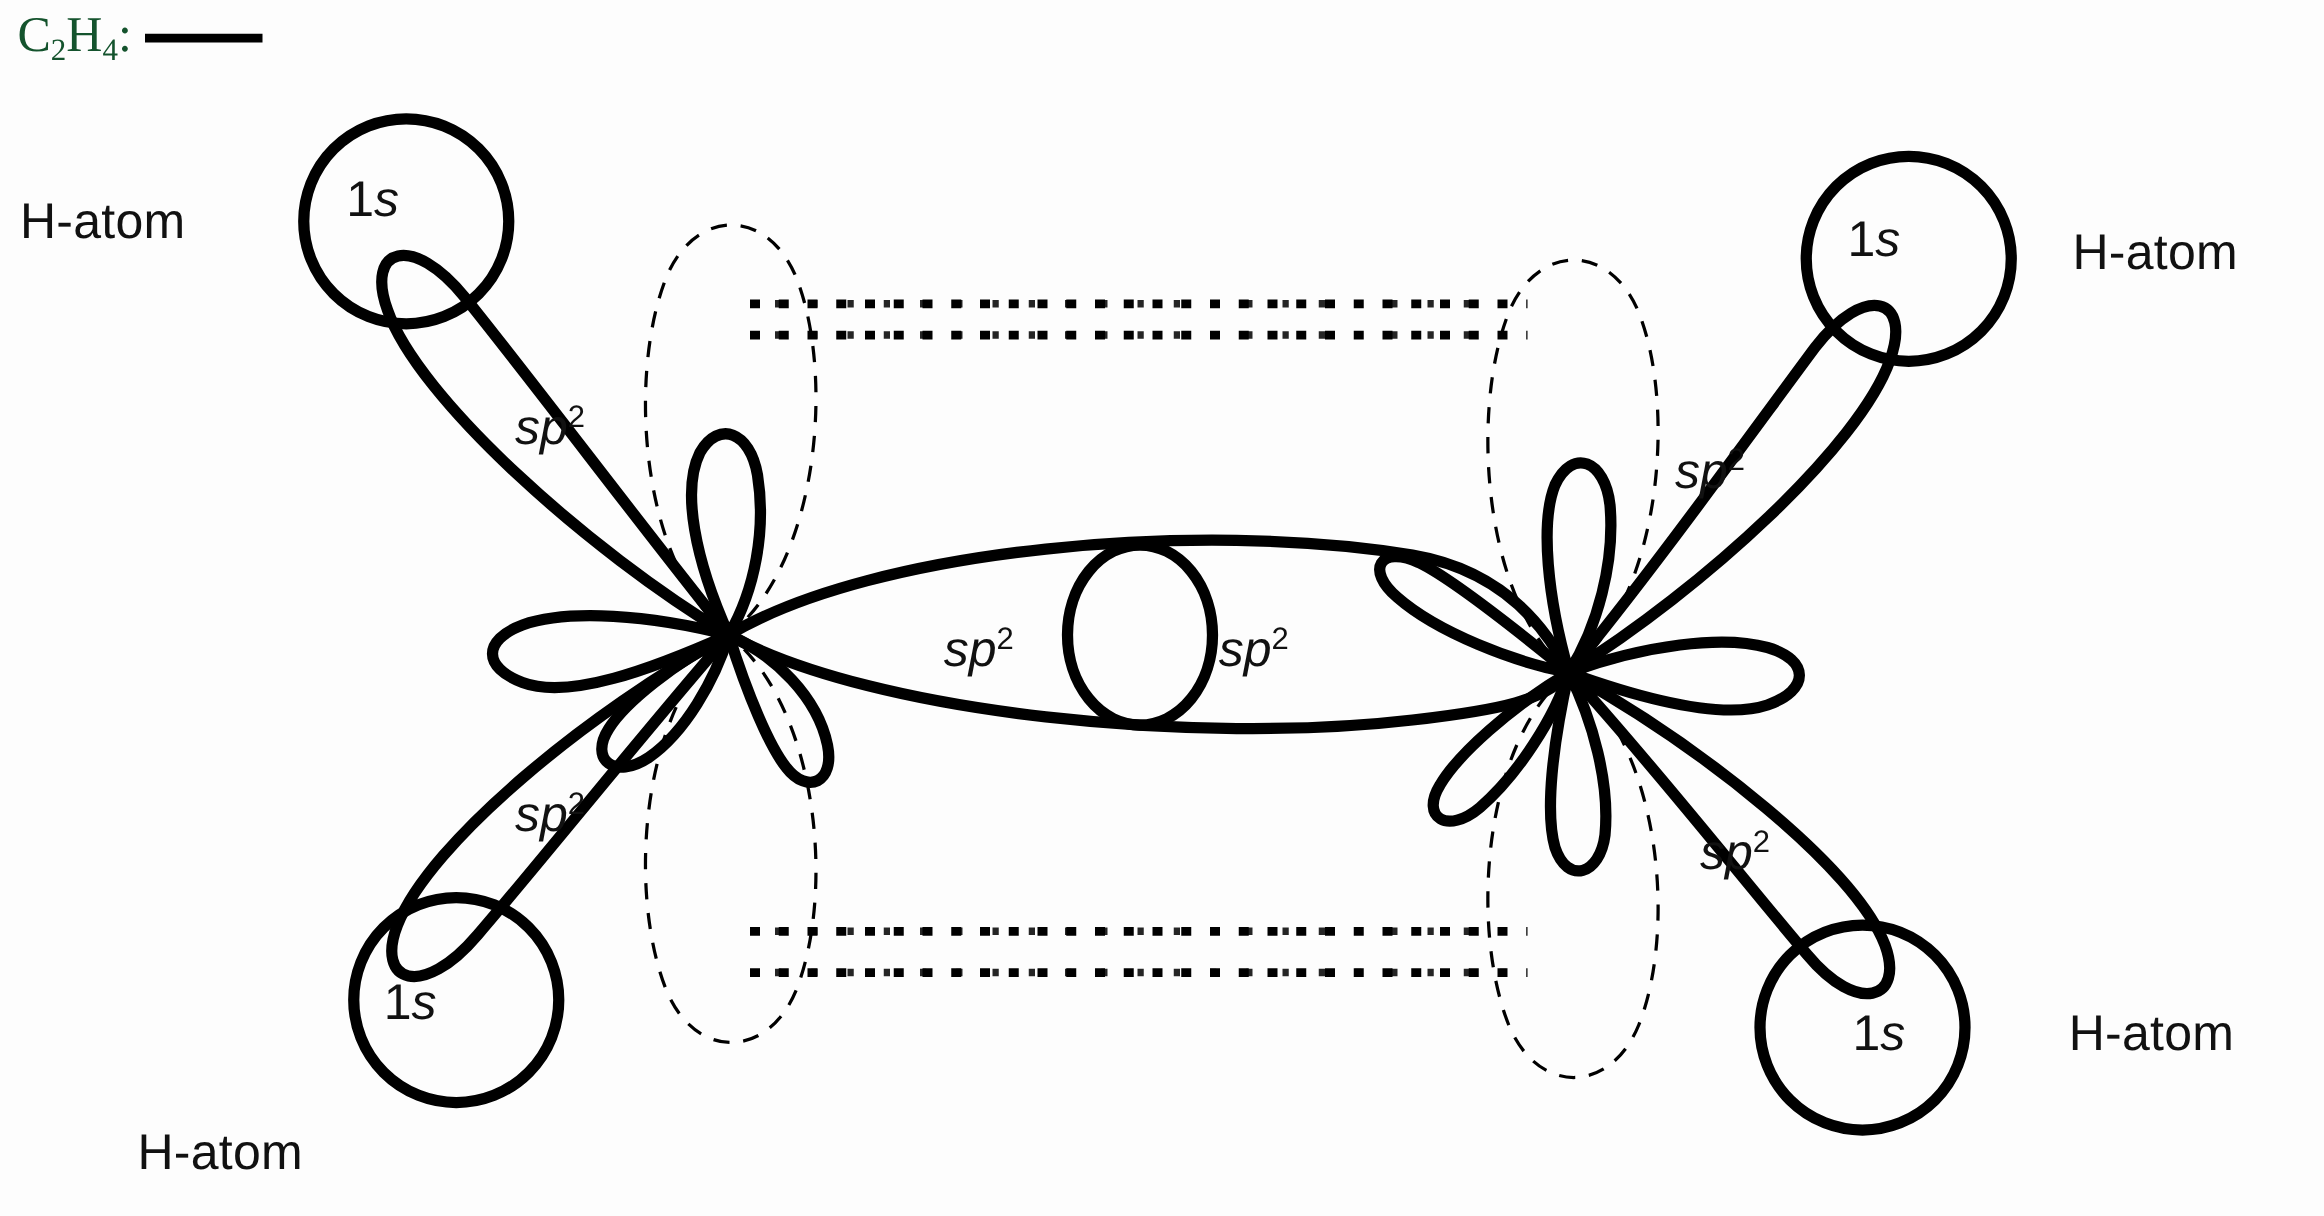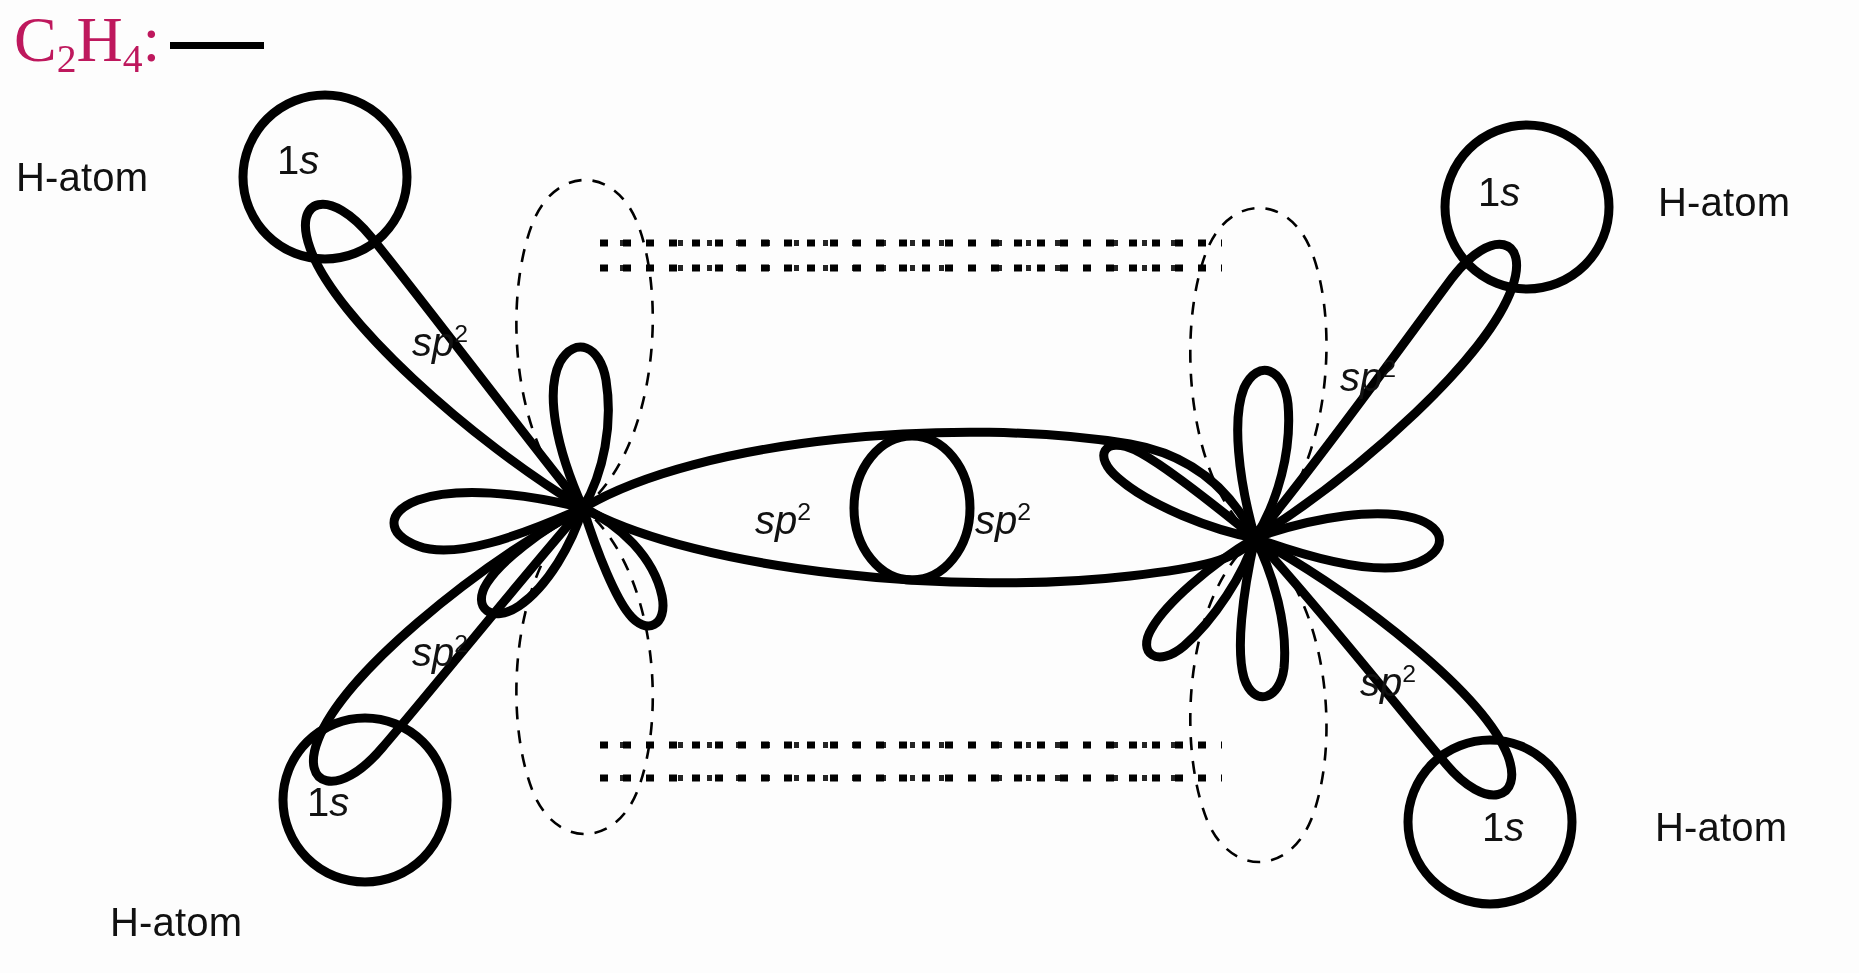--- a/index.html
+++ b/index.html
@@ -26,22 +26,22 @@
     left: 0; top: 0;
     width: 1859px;
     height: 973px;
     display: block;
   }
   .formula-title {
     position: absolute;
     left: 14px;
     top: 8px;
     font-family: "Liberation Serif", serif;
-    font-size: 64px;
-    color: #be185d;
+    font-size: 40px;
+    color: #14532d;
     white-space: nowrap;
     line-height: 1;
   }
   .formula-title sub {
     font-size: 0.62em;
     vertical-align: -0.28em;
   }
   .formula-title .dash {
     display: inline-block;
     vertical-align: 0.18em;

